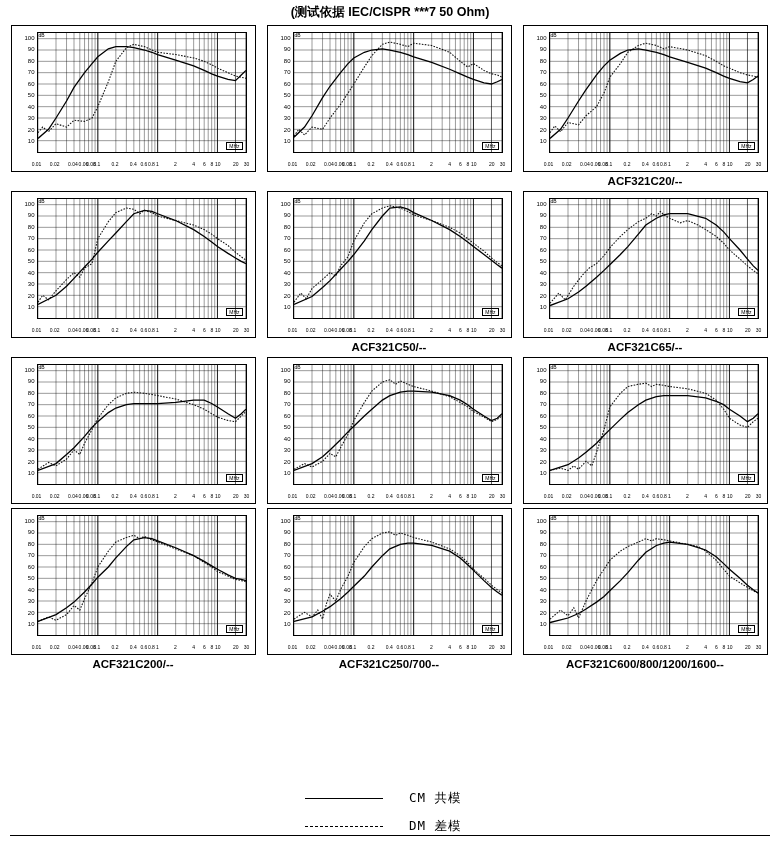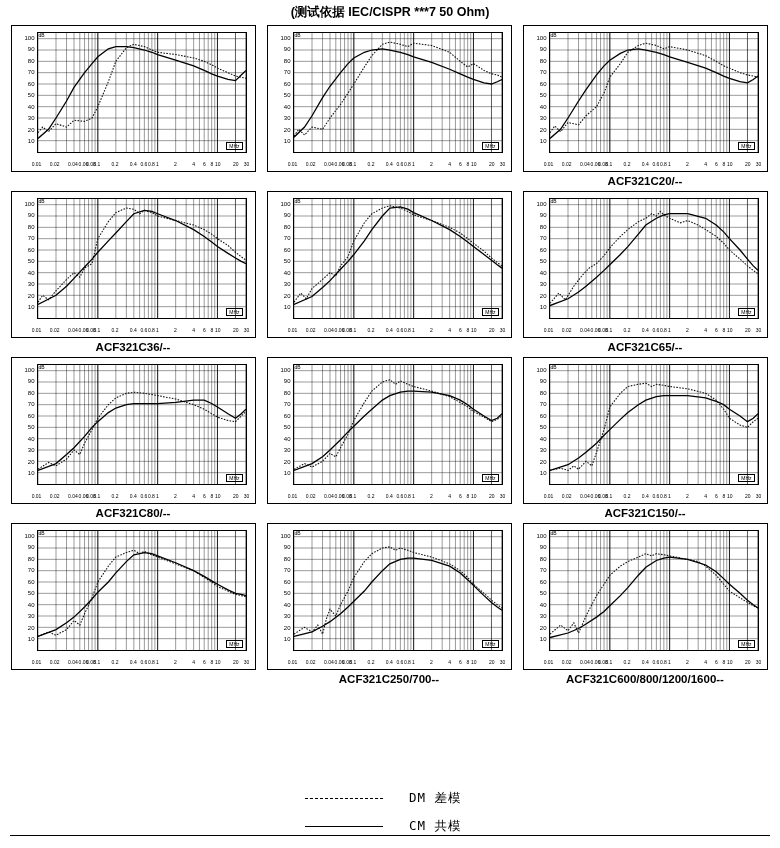--- a/index.html
+++ b/index.html
@@ -456,21 +456,20 @@
             <line x1="199.37" y1="0" x2="199.37" y2="121" stroke="#000" stroke-width="0.4"></line>
             <line x1="210.00" y1="0" x2="210.00" y2="121" stroke="#000" stroke-width="0.4"></line>
             <line x1="60.39" y1="0" x2="60.39" y2="121" stroke="#000" stroke-width="0.8"></line>
             <line x1="120.79" y1="0" x2="120.79" y2="121" stroke="#000" stroke-width="0.8"></line>
             <line x1="181.18" y1="0" x2="181.18" y2="121" stroke="#000" stroke-width="0.8"></line>
             <path d="M0.00 104.87 L4.78 97.95 L10.63 102.56 L18.18 93.34 L28.82 81.82 L36.36 74.90 L42.21 79.51 L47.00 70.30 L54.54 65.69 L60.39 40.33 L71.03 23.05 L78.58 13.83 L89.21 9.22 L96.76 10.37 L102.61 14.98 L107.39 11.52 L114.94 13.83 L120.79 17.29 L138.97 21.90 L157.15 26.50 L167.79 31.11 L175.33 35.72 L181.18 40.33 L191.82 47.25 L199.37 54.16 L205.22 58.77 L210.00 62.23" fill="none" stroke="#111" stroke-width="1.1" stroke-dasharray="1.6,1.4"></path>
             <path d="M0.00 107.17 L18.18 97.95 L28.82 88.73 L36.36 80.67 L47.00 69.14 L54.54 61.08 L60.39 54.16 L71.03 42.64 L78.58 34.57 L89.21 23.05 L96.76 14.98 L107.39 11.52 L114.94 12.68 L120.79 14.98 L138.97 21.90 L157.15 31.11 L167.79 38.03 L175.33 43.79 L181.18 48.40 L191.82 55.31 L199.37 59.92 L205.22 63.38 L210.00 65.69" fill="none" stroke="#000" stroke-width="1.3"></path>
           </svg>
         </div>
       </div>
-      <div class="caption">ACF321C36/--</div>
     </div>
     <div class="cell">
       <div class="chart-box">
         <div class="ytick" style="top: 8.7619px;">100</div>
         <div class="ytick" style="top: 20.2857px;">90</div>
         <div class="ytick" style="top: 31.8095px;">80</div>
         <div class="ytick" style="top: 43.3333px;">70</div>
         <div class="ytick" style="top: 54.8571px;">60</div>
         <div class="ytick" style="top: 66.381px;">50</div>
         <div class="ytick" style="top: 77.9048px;">40</div>
@@ -542,20 +541,21 @@
             <line x1="199.37" y1="0" x2="199.37" y2="121" stroke="#000" stroke-width="0.4"></line>
             <line x1="210.00" y1="0" x2="210.00" y2="121" stroke="#000" stroke-width="0.4"></line>
             <line x1="60.39" y1="0" x2="60.39" y2="121" stroke="#000" stroke-width="0.8"></line>
             <line x1="120.79" y1="0" x2="120.79" y2="121" stroke="#000" stroke-width="0.8"></line>
             <line x1="181.18" y1="0" x2="181.18" y2="121" stroke="#000" stroke-width="0.8"></line>
             <path d="M0.00 104.87 L6.88 95.65 L12.33 101.41 L18.18 91.04 L28.82 81.82 L36.36 74.90 L42.21 78.36 L47.00 67.99 L54.54 58.77 L60.39 42.64 L71.03 24.20 L78.58 14.98 L89.21 9.22 L96.76 6.91 L107.39 9.22 L114.94 12.68 L120.79 16.13 L138.97 21.90 L157.15 28.81 L167.79 34.57 L175.33 40.33 L181.18 44.94 L191.82 53.01 L199.37 59.92 L205.22 64.53 L210.00 67.99" fill="none" stroke="#111" stroke-width="1.1" stroke-dasharray="1.6,1.4"></path>
             <path d="M0.00 107.17 L18.18 99.10 L28.82 89.89 L36.36 82.97 L47.00 71.45 L54.54 63.38 L60.39 56.47 L71.03 42.64 L78.58 31.11 L89.21 17.29 L96.76 9.22 L107.39 8.07 L114.94 10.37 L120.79 13.83 L138.97 21.90 L157.15 31.11 L167.79 38.03 L175.33 43.79 L181.18 48.40 L191.82 56.47 L199.37 62.23 L205.22 66.84 L210.00 70.30" fill="none" stroke="#000" stroke-width="1.3"></path>
           </svg>
         </div>
       </div>
+      <div class="caption">ACF321C50/--</div>
     </div>
     <div class="cell">
       <div class="chart-box">
         <div class="ytick" style="top: 8.7619px;">100</div>
         <div class="ytick" style="top: 20.2857px;">90</div>
         <div class="ytick" style="top: 31.8095px;">80</div>
         <div class="ytick" style="top: 43.3333px;">70</div>
         <div class="ytick" style="top: 54.8571px;">60</div>
         <div class="ytick" style="top: 66.381px;">50</div>
         <div class="ytick" style="top: 77.9048px;">40</div>
@@ -713,21 +713,20 @@
             <line x1="199.37" y1="0" x2="199.37" y2="121" stroke="#000" stroke-width="0.4"></line>
             <line x1="210.00" y1="0" x2="210.00" y2="121" stroke="#000" stroke-width="0.4"></line>
             <line x1="60.39" y1="0" x2="60.39" y2="121" stroke="#000" stroke-width="0.8"></line>
             <line x1="120.79" y1="0" x2="120.79" y2="121" stroke="#000" stroke-width="0.8"></line>
             <line x1="181.18" y1="0" x2="181.18" y2="121" stroke="#000" stroke-width="0.8"></line>
             <path d="M0.00 106.02 L10.63 99.10 L18.18 102.56 L28.82 95.65 L36.36 86.43 L42.21 91.04 L47.00 79.51 L54.54 65.69 L60.39 54.16 L71.03 40.33 L78.58 33.42 L89.21 28.81 L96.76 27.66 L107.39 28.81 L114.94 29.96 L120.79 31.11 L138.97 34.57 L157.15 40.33 L167.79 44.94 L175.33 49.55 L181.18 53.01 L191.82 56.47 L199.37 57.62 L205.22 51.86 L210.00 47.25" fill="none" stroke="#111" stroke-width="1.1" stroke-dasharray="1.6,1.4"></path>
             <path d="M0.00 107.17 L18.18 100.26 L28.82 91.04 L36.36 84.12 L47.00 72.60 L54.54 63.38 L60.39 57.62 L71.03 48.40 L78.58 43.79 L89.21 40.33 L96.76 39.18 L107.39 39.18 L114.94 39.18 L120.79 39.18 L138.97 38.03 L157.15 35.72 L167.79 35.72 L175.33 39.18 L181.18 42.64 L191.82 49.55 L199.37 54.16 L205.22 49.55 L210.00 44.94" fill="none" stroke="#000" stroke-width="1.3"></path>
           </svg>
         </div>
       </div>
-      <div class="caption">ACF321C80/--</div>
     </div>
     <div class="cell">
       <div class="chart-box">
         <div class="ytick" style="top: 8.7619px;">100</div>
         <div class="ytick" style="top: 20.2857px;">90</div>
         <div class="ytick" style="top: 31.8095px;">80</div>
         <div class="ytick" style="top: 43.3333px;">70</div>
         <div class="ytick" style="top: 54.8571px;">60</div>
         <div class="ytick" style="top: 66.381px;">50</div>
         <div class="ytick" style="top: 77.9048px;">40</div>
@@ -884,21 +883,20 @@
             <line x1="199.37" y1="0" x2="199.37" y2="121" stroke="#000" stroke-width="0.4"></line>
             <line x1="210.00" y1="0" x2="210.00" y2="121" stroke="#000" stroke-width="0.4"></line>
             <line x1="60.39" y1="0" x2="60.39" y2="121" stroke="#000" stroke-width="0.8"></line>
             <line x1="120.79" y1="0" x2="120.79" y2="121" stroke="#000" stroke-width="0.8"></line>
             <line x1="181.18" y1="0" x2="181.18" y2="121" stroke="#000" stroke-width="0.8"></line>
             <path d="M0.00 107.17 L10.63 104.87 L18.18 107.17 L24.03 102.56 L28.82 106.02 L36.36 97.95 L42.21 102.56 L47.00 88.73 L54.54 65.69 L60.39 42.64 L71.03 28.81 L78.58 21.90 L89.21 19.59 L96.76 18.44 L102.61 21.90 L107.39 19.59 L114.94 20.74 L120.79 21.90 L138.97 24.20 L157.15 28.81 L167.79 35.72 L175.33 44.94 L181.18 54.16 L191.82 61.08 L199.37 63.38 L205.22 57.62 L210.00 54.16" fill="none" stroke="#111" stroke-width="1.1" stroke-dasharray="1.6,1.4"></path>
             <path d="M0.00 107.17 L18.18 101.41 L28.82 94.50 L36.36 88.73 L47.00 79.51 L54.54 71.45 L60.39 65.69 L71.03 55.31 L78.58 48.40 L89.21 40.33 L96.76 35.72 L107.39 32.27 L114.94 31.11 L120.79 31.11 L138.97 31.11 L157.15 33.42 L167.79 36.88 L175.33 40.33 L181.18 44.94 L191.82 51.86 L199.37 57.62 L205.22 54.16 L210.00 49.55" fill="none" stroke="#000" stroke-width="1.3"></path>
           </svg>
         </div>
       </div>
-      <div class="caption">ACF321C150/--</div>
     </div>
     <div class="cell">
       <div class="chart-box">
         <div class="ytick" style="top: 8.7619px;">100</div>
         <div class="ytick" style="top: 20.2857px;">90</div>
         <div class="ytick" style="top: 31.8095px;">80</div>
         <div class="ytick" style="top: 43.3333px;">70</div>
         <div class="ytick" style="top: 54.8571px;">60</div>
         <div class="ytick" style="top: 66.381px;">50</div>
         <div class="ytick" style="top: 77.9048px;">40</div>
@@ -970,20 +968,21 @@
             <line x1="199.37" y1="0" x2="199.37" y2="121" stroke="#000" stroke-width="0.4"></line>
             <line x1="210.00" y1="0" x2="210.00" y2="121" stroke="#000" stroke-width="0.4"></line>
             <line x1="60.39" y1="0" x2="60.39" y2="121" stroke="#000" stroke-width="0.8"></line>
             <line x1="120.79" y1="0" x2="120.79" y2="121" stroke="#000" stroke-width="0.8"></line>
             <line x1="181.18" y1="0" x2="181.18" y2="121" stroke="#000" stroke-width="0.8"></line>
             <path d="M0.00 107.17 L10.63 102.56 L18.18 106.02 L28.82 100.26 L36.36 91.04 L42.21 95.65 L47.00 84.12 L54.54 67.99 L60.39 51.86 L71.03 35.72 L78.58 26.50 L89.21 21.90 L96.76 19.59 L102.61 23.05 L107.39 20.74 L114.94 24.20 L120.79 26.50 L138.97 33.42 L157.15 40.33 L167.79 47.25 L175.33 51.86 L181.18 56.47 L191.82 61.08 L199.37 64.53 L205.22 65.69 L210.00 66.84" fill="none" stroke="#111" stroke-width="1.1" stroke-dasharray="1.6,1.4"></path>
             <path d="M0.00 107.17 L18.18 100.26 L28.82 93.34 L36.36 87.58 L47.00 77.21 L54.54 69.14 L60.39 62.23 L71.03 51.86 L78.58 42.64 L89.21 31.11 L96.76 24.20 L107.39 21.90 L114.94 23.05 L120.79 25.35 L138.97 32.27 L157.15 40.33 L167.79 46.10 L175.33 50.70 L181.18 54.16 L191.82 59.92 L199.37 63.38 L205.22 64.53 L210.00 65.69" fill="none" stroke="#000" stroke-width="1.3"></path>
           </svg>
         </div>
       </div>
+      <div class="caption">ACF321C200/--</div>
     </div>
     <div class="cell">
       <div class="chart-box">
         <div class="ytick" style="top: 8.7619px;">100</div>
         <div class="ytick" style="top: 20.2857px;">90</div>
         <div class="ytick" style="top: 31.8095px;">80</div>
         <div class="ytick" style="top: 43.3333px;">70</div>
         <div class="ytick" style="top: 54.8571px;">60</div>
         <div class="ytick" style="top: 66.381px;">50</div>
         <div class="ytick" style="top: 77.9048px;">40</div>
@@ -1147,21 +1146,21 @@
             <path d="M0.00 108.32 L18.18 103.71 L28.82 99.10 L36.36 94.50 L47.00 87.58 L54.54 81.82 L60.39 76.06 L71.03 65.69 L78.58 57.62 L89.21 44.94 L96.76 36.88 L107.39 29.96 L114.94 27.66 L120.79 26.50 L138.97 28.81 L157.15 34.57 L167.79 41.49 L175.33 48.40 L181.18 54.16 L191.82 63.38 L199.37 70.30 L205.22 74.90 L210.00 78.36" fill="none" stroke="#000" stroke-width="1.3"></path>
           </svg>
         </div>
       </div>
       <div class="caption">ACF321C600/800/1200/1600--</div>
     </div>
   </div>
 
 <div class="legend">
   <div class="legend-row">
+    <span class="legend-line"></span>
+    <span class="legend-label">CM  共模</span>
+  </div>
+  <div class="legend-row">
     <span class="legend-line dashed"></span>
     <span class="legend-label">DM  差模</span>
-  </div>
-  <div class="legend-row">
-    <span class="legend-line"></span>
-    <span class="legend-label">CM  共模</span>
   </div>
   <div class="bottom-rule"></div>
 </div>
 
 </body></html>

